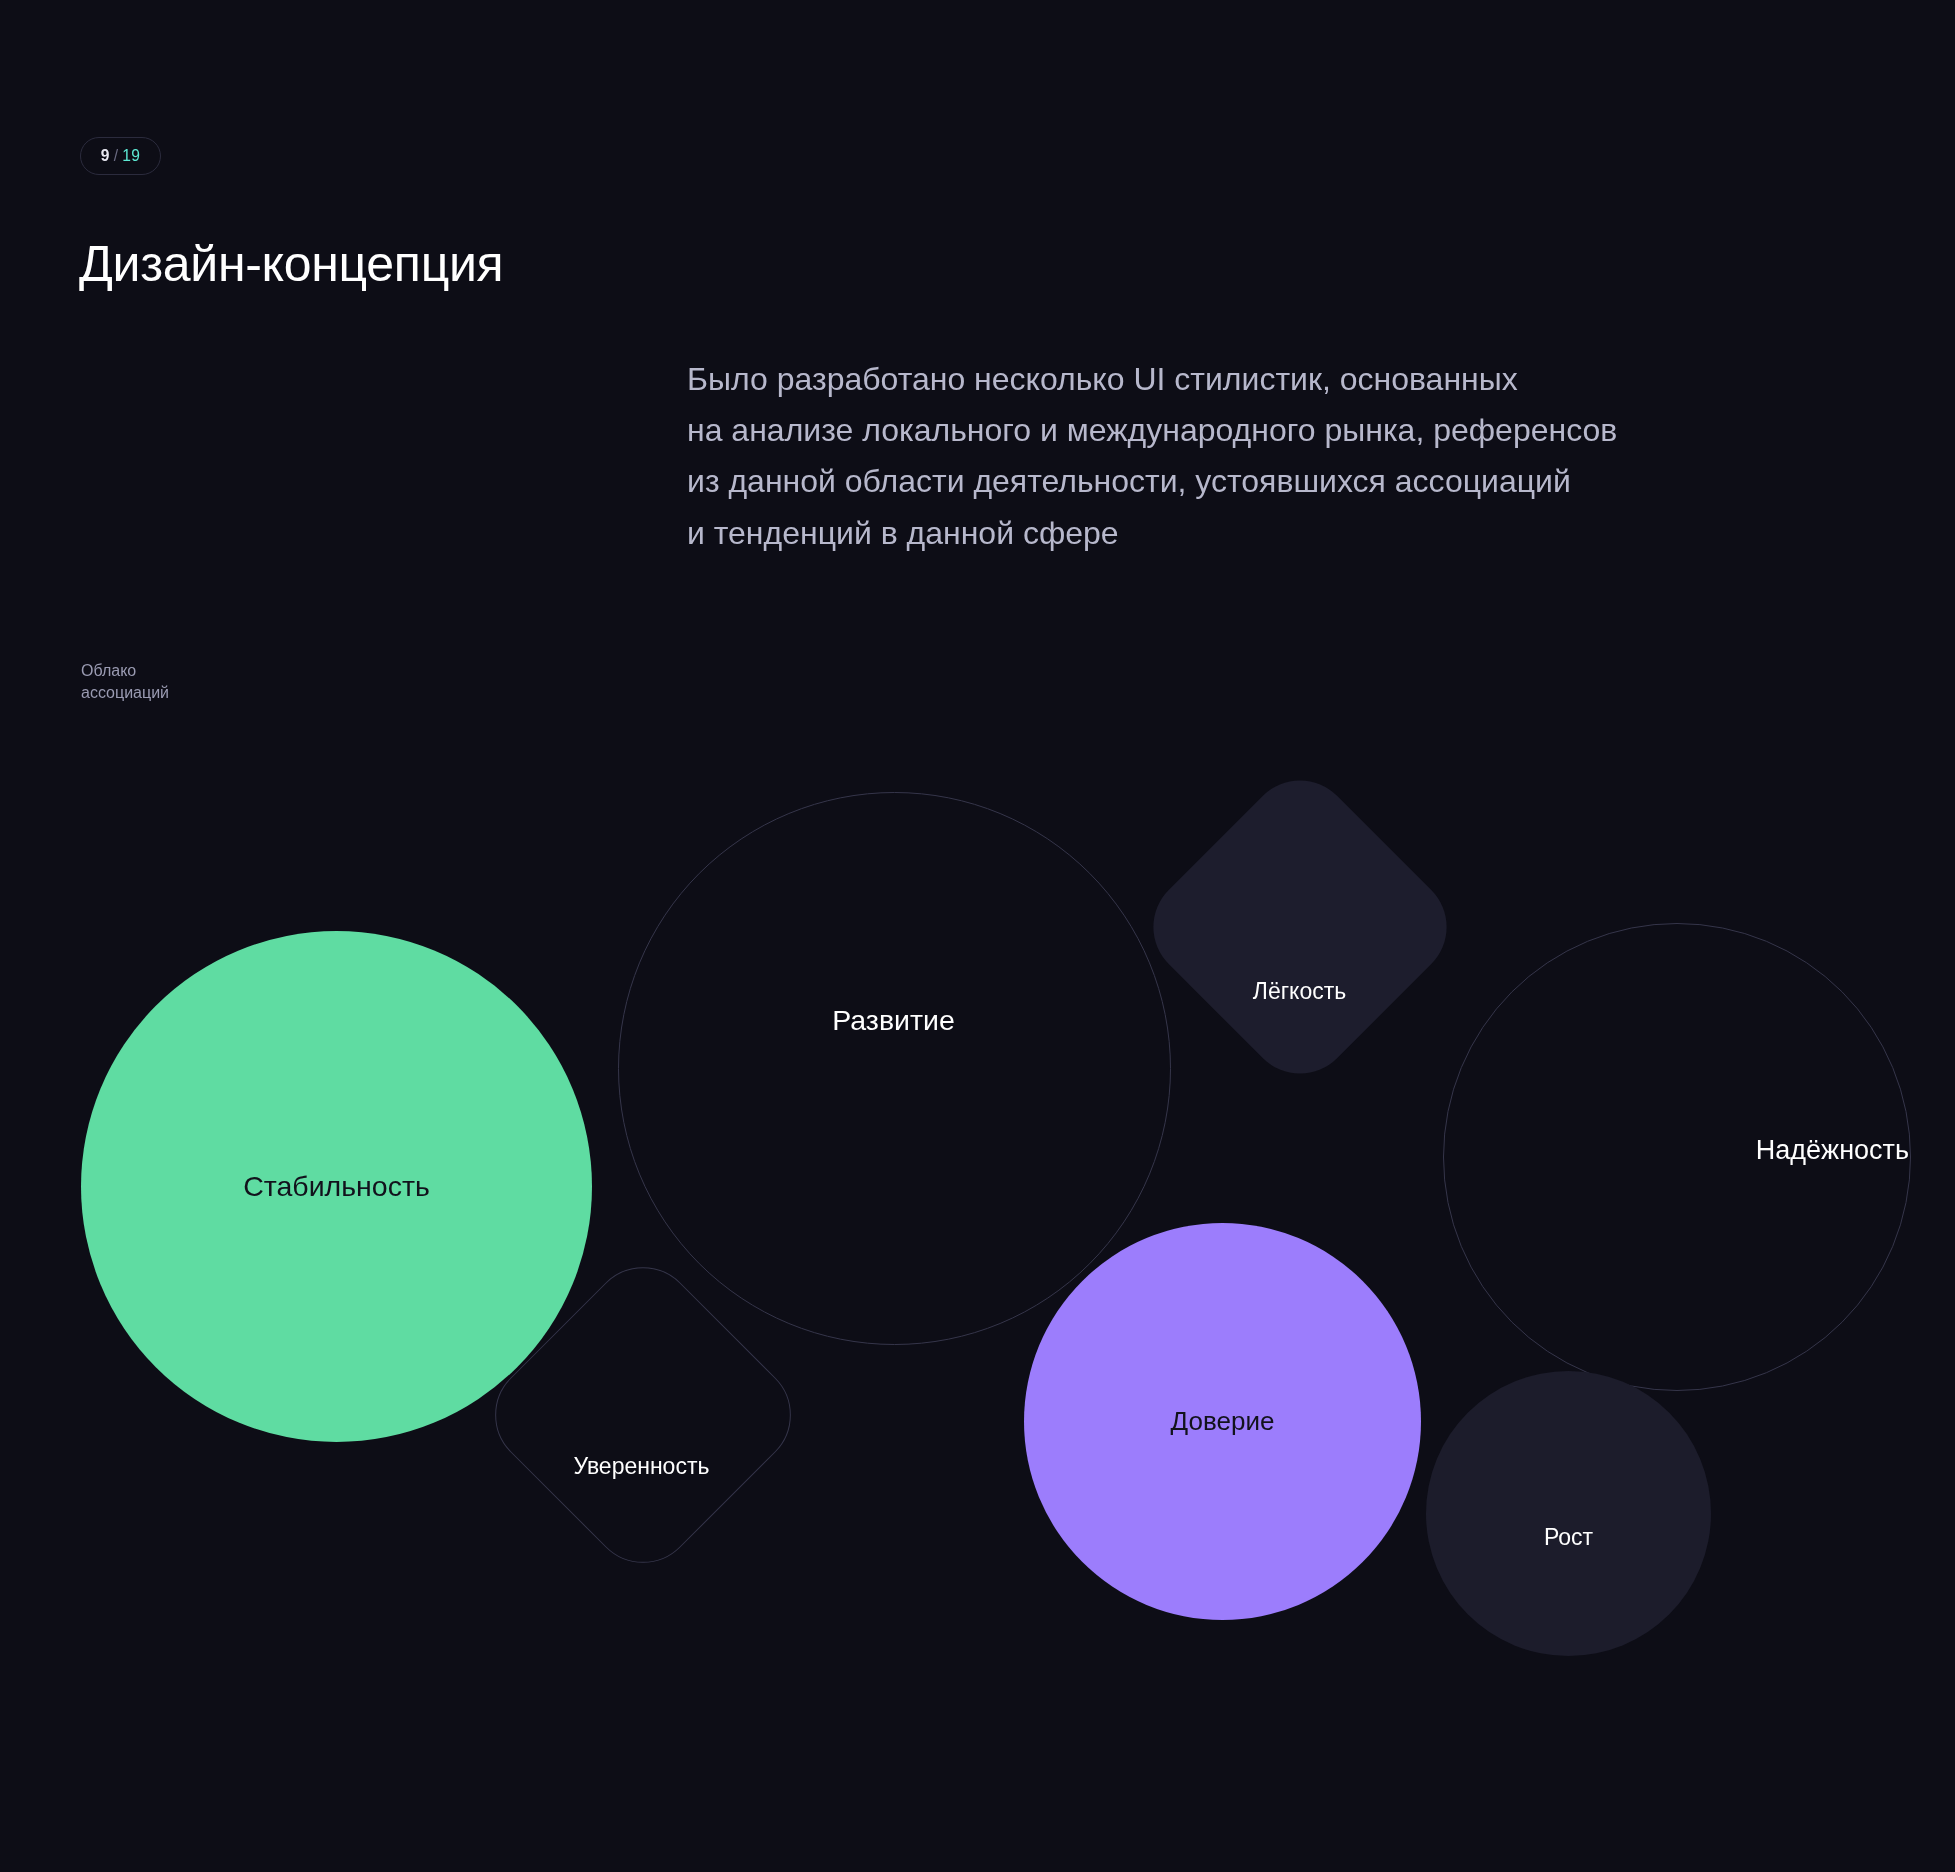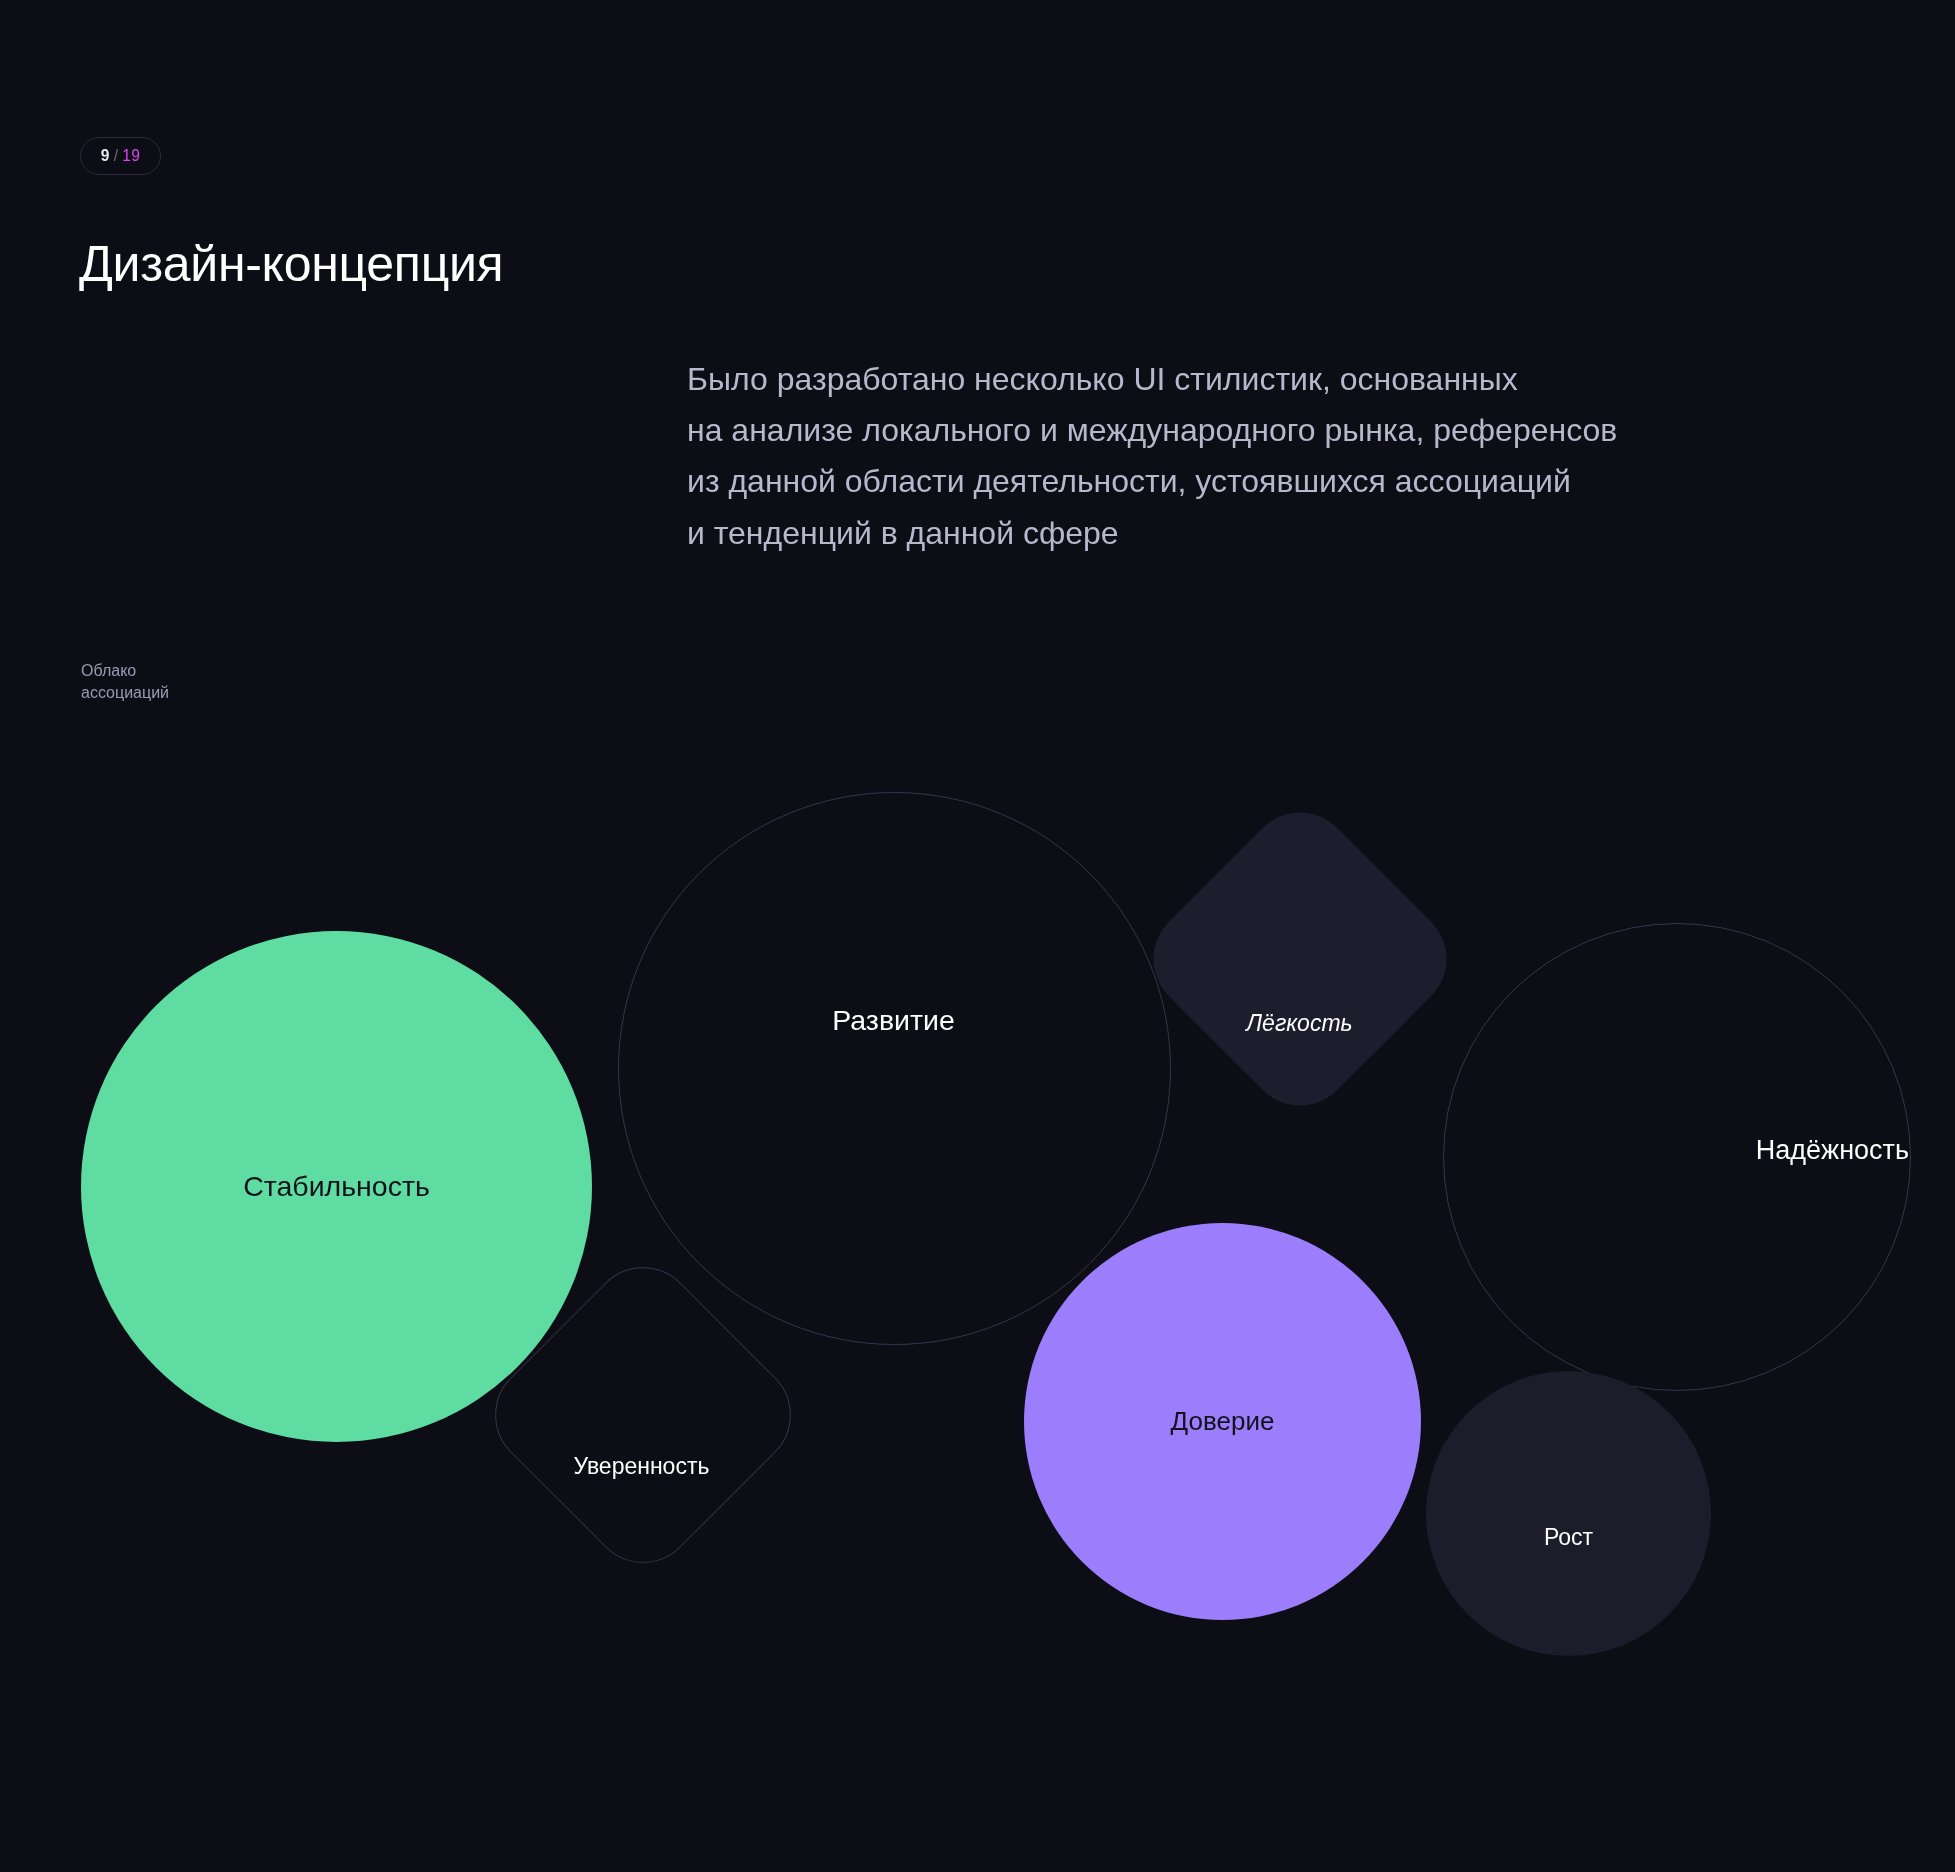--- a/index.html
+++ b/index.html
@@ -45,21 +45,21 @@
     letter-spacing: 0.3px;
   }
   .page-badge .sep {
     font-size: 15.6px;
     font-weight: 400;
     color: #6b6b82;
   }
   .page-badge .tot {
     font-size: 15.6px;
     font-weight: 400;
-    color: #d946ef;
+    color: #5eead4;
     letter-spacing: 0.3px;
   }
 
   .slide-title {
     position: absolute;
     left: 79px;
     top: 201px;
     font-size: 50px;
     font-weight: 400;
     color: #ffffff;
@@ -144,22 +144,22 @@
   }
   #node-stability .label { font-size: 28.5px; }
 
   #node-development {
     left: 618px; top: 792px;
     width: 551px; height: 551px;
   }
   #node-development .label { font-size: 28.5px; position: absolute; top: 212px; left: 0; width: 100%; text-align: center; }
 
   #node-lightness {
-    left: 1181px; top: 840px;
-    width: 238px; height: 238px; font-style: italic;
+    left: 1181px; top: 808px;
+    width: 238px; height: 238px;
   }
   #node-lightness .label { font-size: 23px; position: absolute; top: 170px; left: -41px; width: 319px; text-align: center; }
 
   #node-reliability {
     left: 1443px; top: 923px;
     width: 466px; height: 466px;
   }
   #node-reliability .label { font-size: 27px; position: absolute; top: 212px; left: 0; width: 100%; text-align: right; }
 
   #node-confidence {

